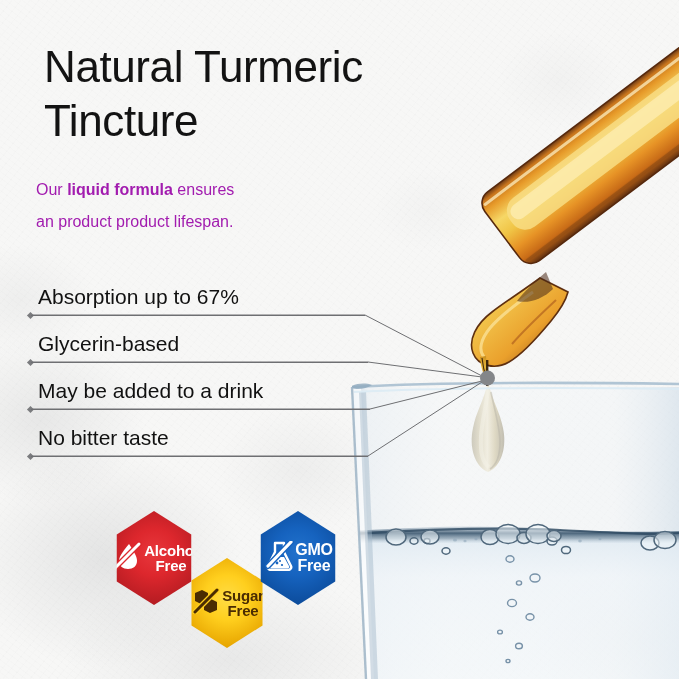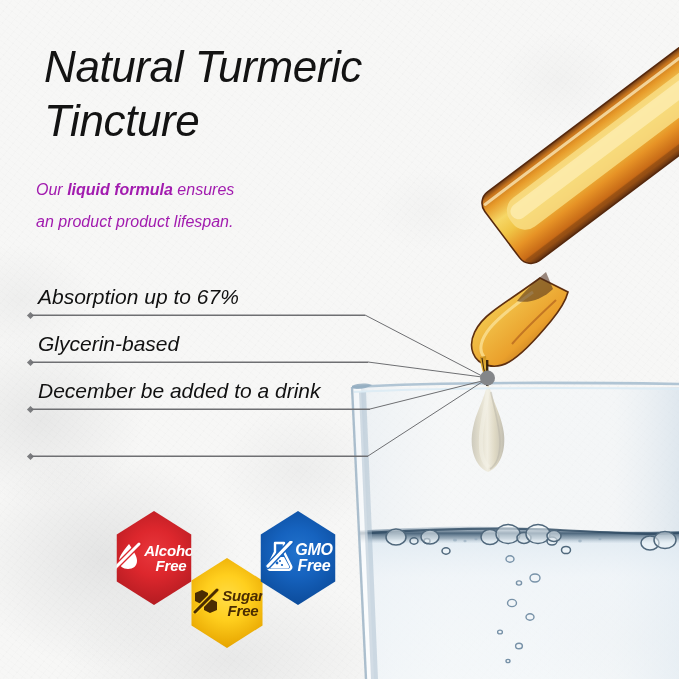--- a/index.html
+++ b/index.html
@@ -7,21 +7,20 @@
     padding: 0;
     background: #ffffff;
   }
   #stage {
     position: relative;
     width: 679px;
     height: 679px;
     overflow: hidden;
     background: #f8f8f7;
     font-family: "Liberation Sans", sans-serif;
-    font-style: italic;
     -webkit-font-smoothing: antialiased;
   }
 
   
   .bg-base {
     position: absolute;
     inset: 0;
     background: #f7f7f6;
   }
   .bg-marble {
@@ -341,24 +340,25 @@
   </div>
 
   <div class="feature" style="top:285px">Absorption up to 67%</div>
   <div class="rule-dot" style="top:313px"></div>
   <div class="rule" style="top:315px; width:334px"></div>
 
   <div class="feature" style="top:332px">Glycerin-based</div>
   <div class="rule-dot" style="top:360px"></div>
   <div class="rule" style="top:362px; width:337px"></div>
 
-  <div class="feature" style="top:379px">December be added to a drink</div>
+  <div class="feature" style="top:379px">May be added to a drink</div>
   <div class="rule-dot" style="top:407px"></div>
   <div class="rule" style="top:409px; width:339px"></div>
 
+  <div class="feature" style="top:426px">No bitter taste</div>
   <div class="rule-dot" style="top:454px"></div>
   <div class="rule" style="top:456px; width:337px"></div>
 
 
   <div class="badge badge-alcohol">
     <div class="badge-inner">
       <span class="badge-icon">
         <svg width="34" height="30" viewBox="0 0 34 30">
           <path d="M19 3 C 14 9, 9 15, 9 20 C 9 25, 13 28, 18 28 C 23 28, 27 25, 27 20 C 27 15, 23 9, 19 3 Z" fill="#ffffff"></path>
           <line x1="5" y1="27" x2="29" y2="3" stroke="#dd272d" stroke-width="5.5" stroke-linecap="round"></line>

